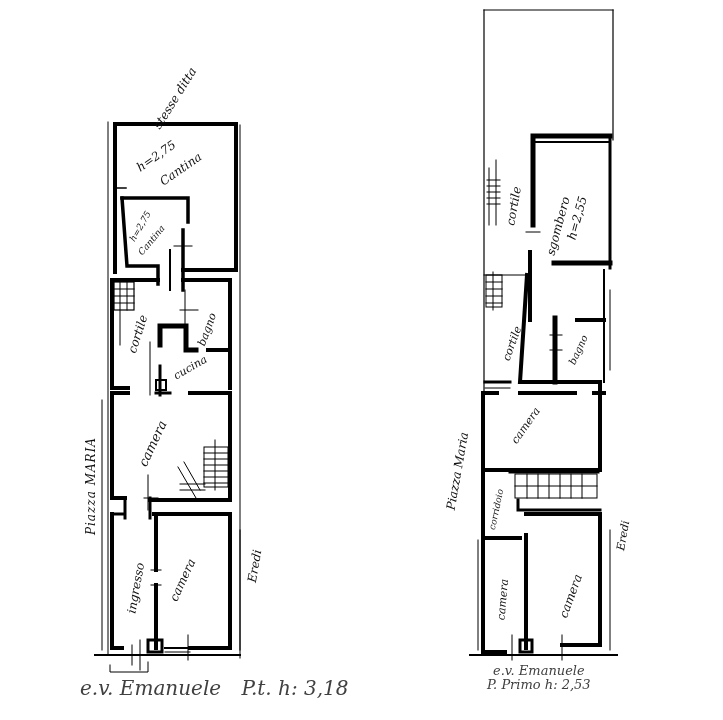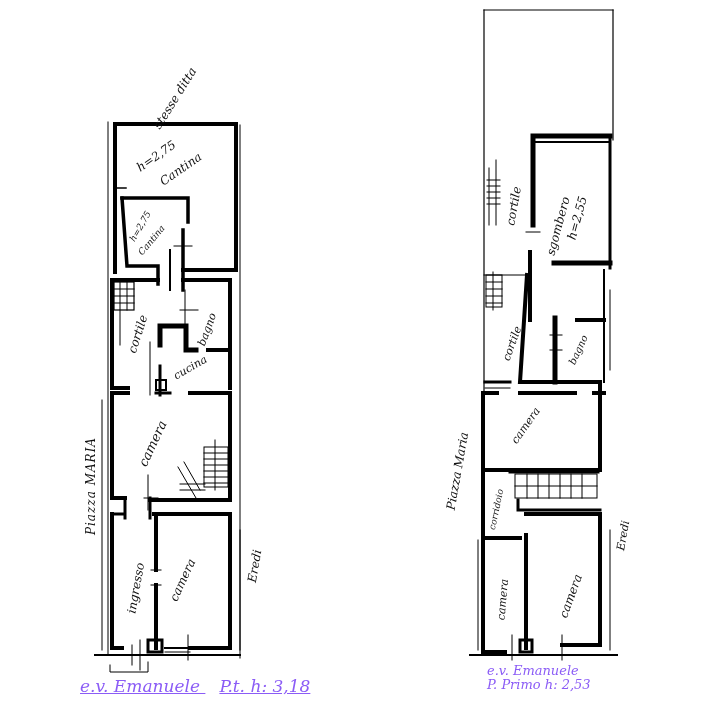--- a/index.html
+++ b/index.html
@@ -2,21 +2,21 @@
 <html><head>
 <meta charset="utf-8">
 <style>
   html, body { margin:0; padding:0; background:#ffffff; }
   body { width:723px; height:720px; position:relative; overflow:hidden;
          font-family:"DejaVu Serif", serif; color:#000; }
   #plan { position:absolute; left:0; top:0; width:723px; height:720px; }
   .lbl { position:absolute; font-family:"DejaVu Serif", serif; font-style:italic;
          color:#111; white-space:nowrap; transform-origin:center center; line-height:1; }
   .caption { position:absolute; font-family:"DejaVu Serif", serif; font-style:italic;
-             color:#8b5cf6; white-space:nowrap; line-height:1.05; }
+             color:#404040; white-space:nowrap; line-height:1.05;text-align:center; }
 </style>
 </head>
 <body>
 
 <svg id="plan" viewBox="0 0 723 720" xmlns="http://www.w3.org/2000/svg">
   <g fill="none" stroke="#000" stroke-linecap="square">
 
     <g>
 
       <line x1="108" y1="122" x2="108" y2="655" stroke-width="1"></line>
@@ -190,20 +190,20 @@
 <div class="lbl" style="left:555px;top:212px;font-size:12px;transform:rotate(-75deg);">h=2,55</div>
 <div class="lbl" style="left:494px;top:338px;font-size:11px;transform:rotate(-70deg);">cortile</div>
 <div class="lbl" style="left:563px;top:345px;font-size:10px;transform:rotate(-65deg);">bagno</div>
 <div class="lbl" style="left:505px;top:420px;font-size:11px;transform:rotate(-55deg);">camera</div>
 <div class="lbl" style="left:476px;top:505px;font-size:9px;transform:rotate(-78deg);">corridoio</div>
 <div class="lbl" style="left:482px;top:594px;font-size:11px;transform:rotate(-85deg);">camera</div>
 <div class="lbl" style="left:548px;top:590px;font-size:12px;transform:rotate(-70deg);">camera</div>
 <div class="lbl" style="left:418px;top:465px;font-size:12px;transform:rotate(-80deg);">Piazza Maria</div>
 <div class="lbl" style="left:608px;top:530px;font-size:11px;transform:rotate(-80deg);">Eredi</div>
 
-<div class="caption" style="left:80px;top:678px;font-size:17px;text-decoration:underline;">
+<div class="caption" style="left:80px;top:678px;font-size:20px;">
   <span>e.v. Emanuele</span>
   <span style="margin-left:14px;">P.t. h: 3,18</span>
 </div>
 <div class="caption" style="left:487px;top:664px;font-size:13px;">
   <div>e.v. Emanuele</div>
   <div>P. Primo h: 2,53</div>
 </div>
 
 </body></html>

